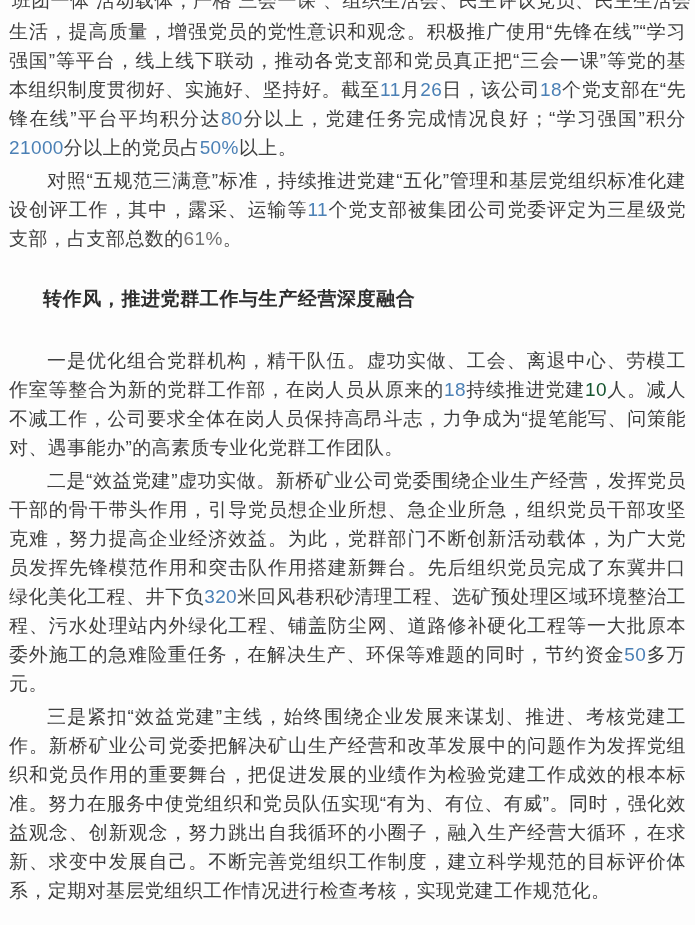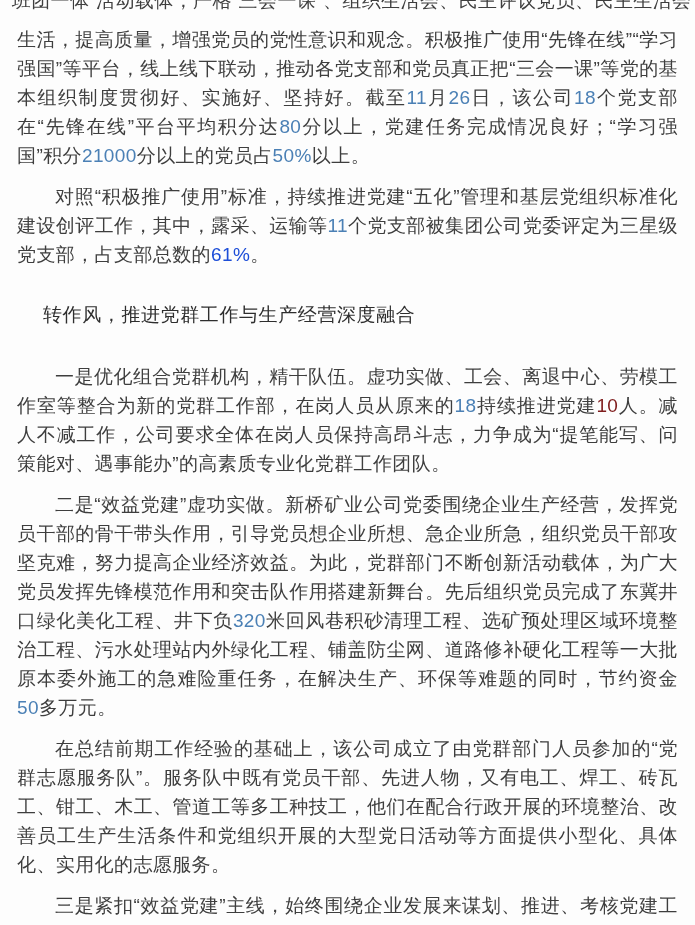--- a/index.html
+++ b/index.html
@@ -22,58 +22,57 @@
     background: #fdfdfd;
   }
   .article {
     font-size: 19px;
     line-height: 29px;
     letter-spacing: 0.4px;
     color: #3e3e3e;
     text-align: justify;
   }
   p.para {
-    margin: 12px;
+    margin: 4px;
   }
   p.para.indent {
     text-indent: 2em;
   }
   
   .clip-line {
     height: 13px;
     overflow: hidden;
   }
   .clip-line .line-inner {
     display: block;
     margin-top: -14px;
     white-space: nowrap;
   }
   h2.section-heading {
     font-size: 19px;
     line-height: 29px;
     letter-spacing: 0.6px;
-    font-weight: normal;
+    font-weight: bold;
     color: #2e2e2e;
     margin: 31px 0 33px 0;
     text-indent: 2em;
   }
   .num {
     
   }
 </style>
 </head>
 <body>
 
 <div class="page" style="background: rgb(253, 253, 253);">
   <div class="article" id="article" style="color: rgb(62, 62, 62);">
 
   <div class="clip-line">
         <span class="line-inner"><span>“班团一体”活动载体，严格“三会一课”、组织生活会、民主评议党员、民主生活会、党员目标管理等党内</span></span>
       </div>
       <p class="para"><span>生活，提高质量，增强党员的党性意识和观念。积极推广使用“先锋在线”“学习强国”等平台，线上线下联动，推动各党支部和党员真正把“三会一课”等党的基本组织制度贯彻好、实施好、坚持好。截至</span><span class="num" style="color: rgb(75, 128, 181);">11</span><span>月</span><span class="num" style="color: rgb(75, 128, 181);">26</span><span>日，该公司</span><span class="num" style="color: rgb(75, 128, 181);">18</span><span>个党支部在“先锋在线”平台平均积分达</span><span class="num" style="color: rgb(75, 128, 181);">80</span><span>分以上，党建任务完成情况良好；“学习强国”积分</span><span class="num" style="color: rgb(75, 128, 181);">21000</span><span>分以上的党员占</span><span class="num" style="color: rgb(75, 128, 181);">50%</span><span>以上。</span></p>
-      <p class="para indent"><span>对照“积极推广使用”标准，持续推进党建“五化”管理和基层党组织标准化建设创评工作，其中，露采、运输等</span><span class="num" style="color: rgb(75, 128, 181);">11</span><span>个党支部被集团公司党委评定为三星级党支部，占支部总数的</span><span class="num" style="color: #1d4ed8;">61%</span><span>。</span></p>
+      <p class="para indent"><span>对照“五规范三满意”标准，持续推进党建“五化”管理和基层党组织标准化建设创评工作，其中，露采、运输等</span><span class="num" style="color: rgb(75, 128, 181);">11</span><span>个党支部被集团公司党委评定为三星级党支部，占支部总数的</span><span class="num" style="color: #737373;">61%</span><span>。</span></p>
       <h2 class="section-heading" style="color: rgb(46, 46, 46);">转作风，推进党群工作与生产经营深度融合</h2>
-      <p class="para indent"><span>一是优化组合党群机构，精干队伍。虚功实做、工会、离退中心、劳模工作室等整合为新的党群工作部，在岗人员从原来的</span><span class="num" style="color: rgb(75, 128, 181);">18</span><span>持续推进党建</span><span class="num" style="color: #7f1d1d;">10</span><span>人。减人不减工作，公司要求全体在岗人员保持高昂斗志，力争成为“提笔能写、问策能对、遇事能办”的高素质专业化党群工作团队。</span></p>
+      <p class="para indent"><span>一是优化组合党群机构，精干队伍。虚功实做、工会、离退中心、劳模工作室等整合为新的党群工作部，在岗人员从原来的</span><span class="num" style="color: rgb(75, 128, 181);">18</span><span>持续推进党建</span><span class="num" style="color: #14532d;">10</span><span>人。减人不减工作，公司要求全体在岗人员保持高昂斗志，力争成为“提笔能写、问策能对、遇事能办”的高素质专业化党群工作团队。</span></p>
       <p class="para indent"><span>二是“效益党建”虚功实做。新桥矿业公司党委围绕企业生产经营，发挥党员干部的骨干带头作用，引导党员想企业所想、急企业所急，组织党员干部攻坚克难，努力提高企业经济效益。为此，党群部门不断创新活动载体，为广大党员发挥先锋模范作用和突击队作用搭建新舞台。先后组织党员完成了东冀井口绿化美化工程、井下负</span><span class="num" style="color: rgb(75, 128, 181);">320</span><span>米回风巷积砂清理工程、选矿预处理区域环境整治工程、污水处理站内外绿化工程、铺盖防尘网、道路修补硬化工程等一大批原本委外施工的急难险重任务，在解决生产、环保等难题的同时，节约资金</span><span class="num" style="color: rgb(75, 128, 181);">50</span><span>多万元。</span></p>
-      <p class="para indent"><span>在总结前期工作经验的基础上，该公司成立了由党群部门人员参加的“党群志愿服务队”。服务队中既有党员干部、先进人物，又有电工、焊工、砖瓦工、钳工、木工、管道工等多工种技工，他们在配合行政开展的环境整治、改善员工生产生活条件和党组织开展的大型党日活动等方面提供小型化、具体化、实用化的志愿服务。</span></p>
       <p class="para indent"><span>三是紧扣“效益党建”主线，始终围绕企业发展来谋划、推进、考核党建工作。新桥矿业公司党委把解决矿山生产经营和改革发展中的问题作为发挥党组织和党员作用的重要舞台，把促进发展的业绩作为检验党建工作成效的根本标准。努力在服务中使党组织和党员队伍实现“有为、有位、有威”。同时，强化效益观念、创新观念，努力跳出自我循环的小圈子，融入生产经营大循环，在求新、求变中发展自己。不断完善党组织工作制度，建立科学规范的目标评价体系，定期对基层党组织工作情况进行检查考核，实现党建工作规范化。</span></p>
     </div>
 </div>
 
 </body></html>

